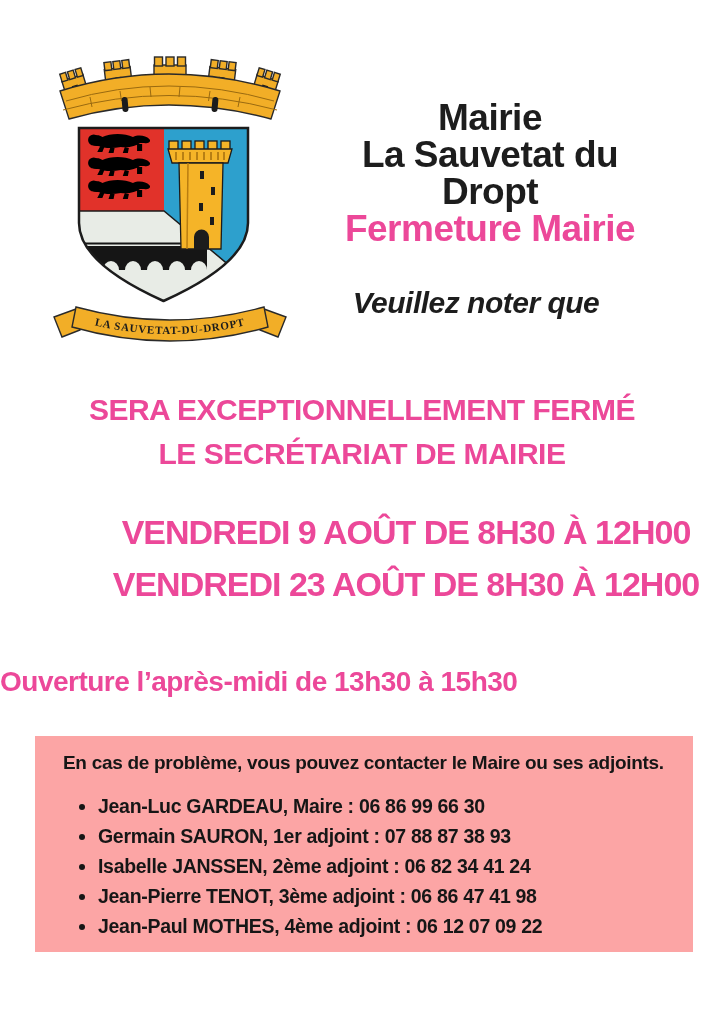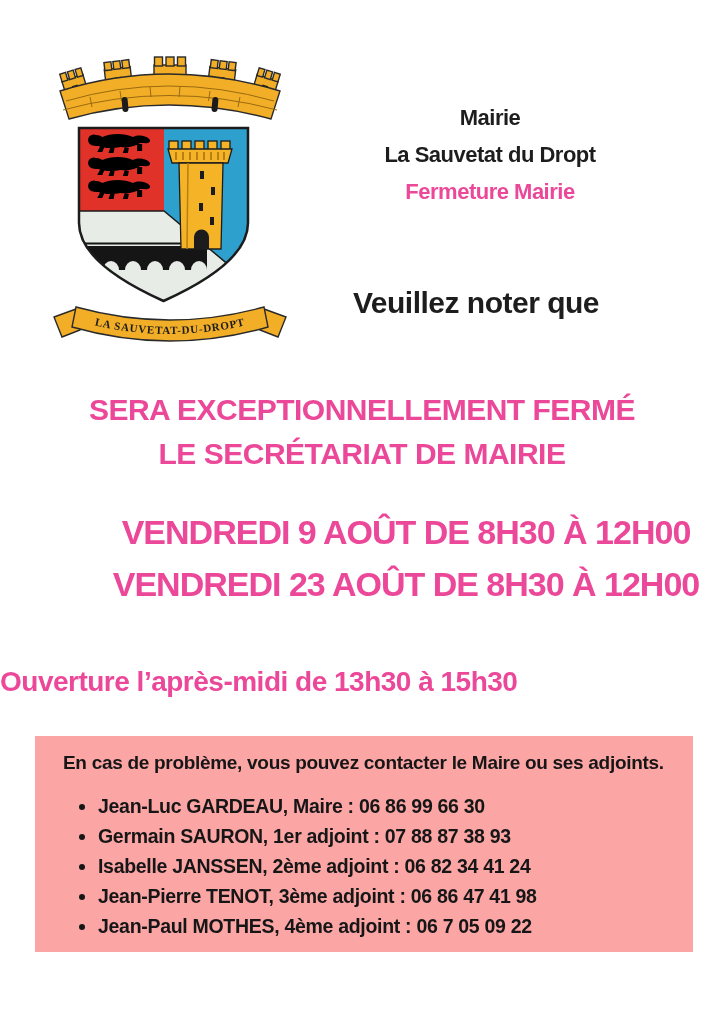--- a/index.html
+++ b/index.html
@@ -6,27 +6,27 @@
   .page{
     position:relative;width:724px;height:1024px;margin:0 auto;
     background:#ffffff;overflow:hidden;
     font-family:"Liberation Sans",sans-serif;font-weight:bold;color:#1d1d1d;
   }
   .crest{position:absolute;left:50px;top:53px;width:240px;height:292px;}
   .crest svg{width:100%;height:100%;display:block;}
 
   .header-block{
     position:absolute;left:335px;top:99px;width:310px;
-    text-align:center;font-size:22px;line-height:37px;letter-spacing:-0.5px;
+    text-align:center;font-size:37px;line-height:37px;letter-spacing:-0.5px;
   }
   .red{color:#ec4899;}
 
   .note{
     position:absolute;left:330px;top:286px;width:292px;
-    text-align:center;font-size:30px;letter-spacing:-0.5px;
+    text-align:center;font-size:30px;letter-spacing:-0.5px;font-style:italic;
   }
 
   .notice-title{
     position:absolute;left:0;top:388px;width:724px;
     text-align:center;font-size:30px;line-height:44px;letter-spacing:-0.5px;
   }
 
   .dates{
     position:absolute;left:0;top:506px;width:724px;
     text-align:center;font-size:34px;line-height:52px;letter-spacing:-1px;padding-left:44px;
@@ -197,17 +197,17 @@
 
   <div class="afternoon red">Ouverture l’après-midi de 13h30 à 15h30</div>
 
   <div class="contact-box">
     <div class="intro">En cas de problème, vous pouvez contacter le Maire ou ses adjoints.</div>
     <ul>
       <li>Jean-Luc GARDEAU, Maire : 06 86 99 66 30</li>
       <li>Germain SAURON, 1er adjoint : 07 88 87 38 93</li>
       <li>Isabelle JANSSEN, 2ème adjoint : 06 82 34 41 24</li>
       <li>Jean-Pierre TENOT, 3ème adjoint : 06 86 47 41 98</li>
-      <li>Jean-Paul MOTHES, 4ème adjoint : 06 7 05 09 22</li>
+      <li>Jean-Paul MOTHES, 4ème adjoint : 06 12 07 09 22</li>
     </ul>
   </div>
 
 </div>
 
 </body></html>

